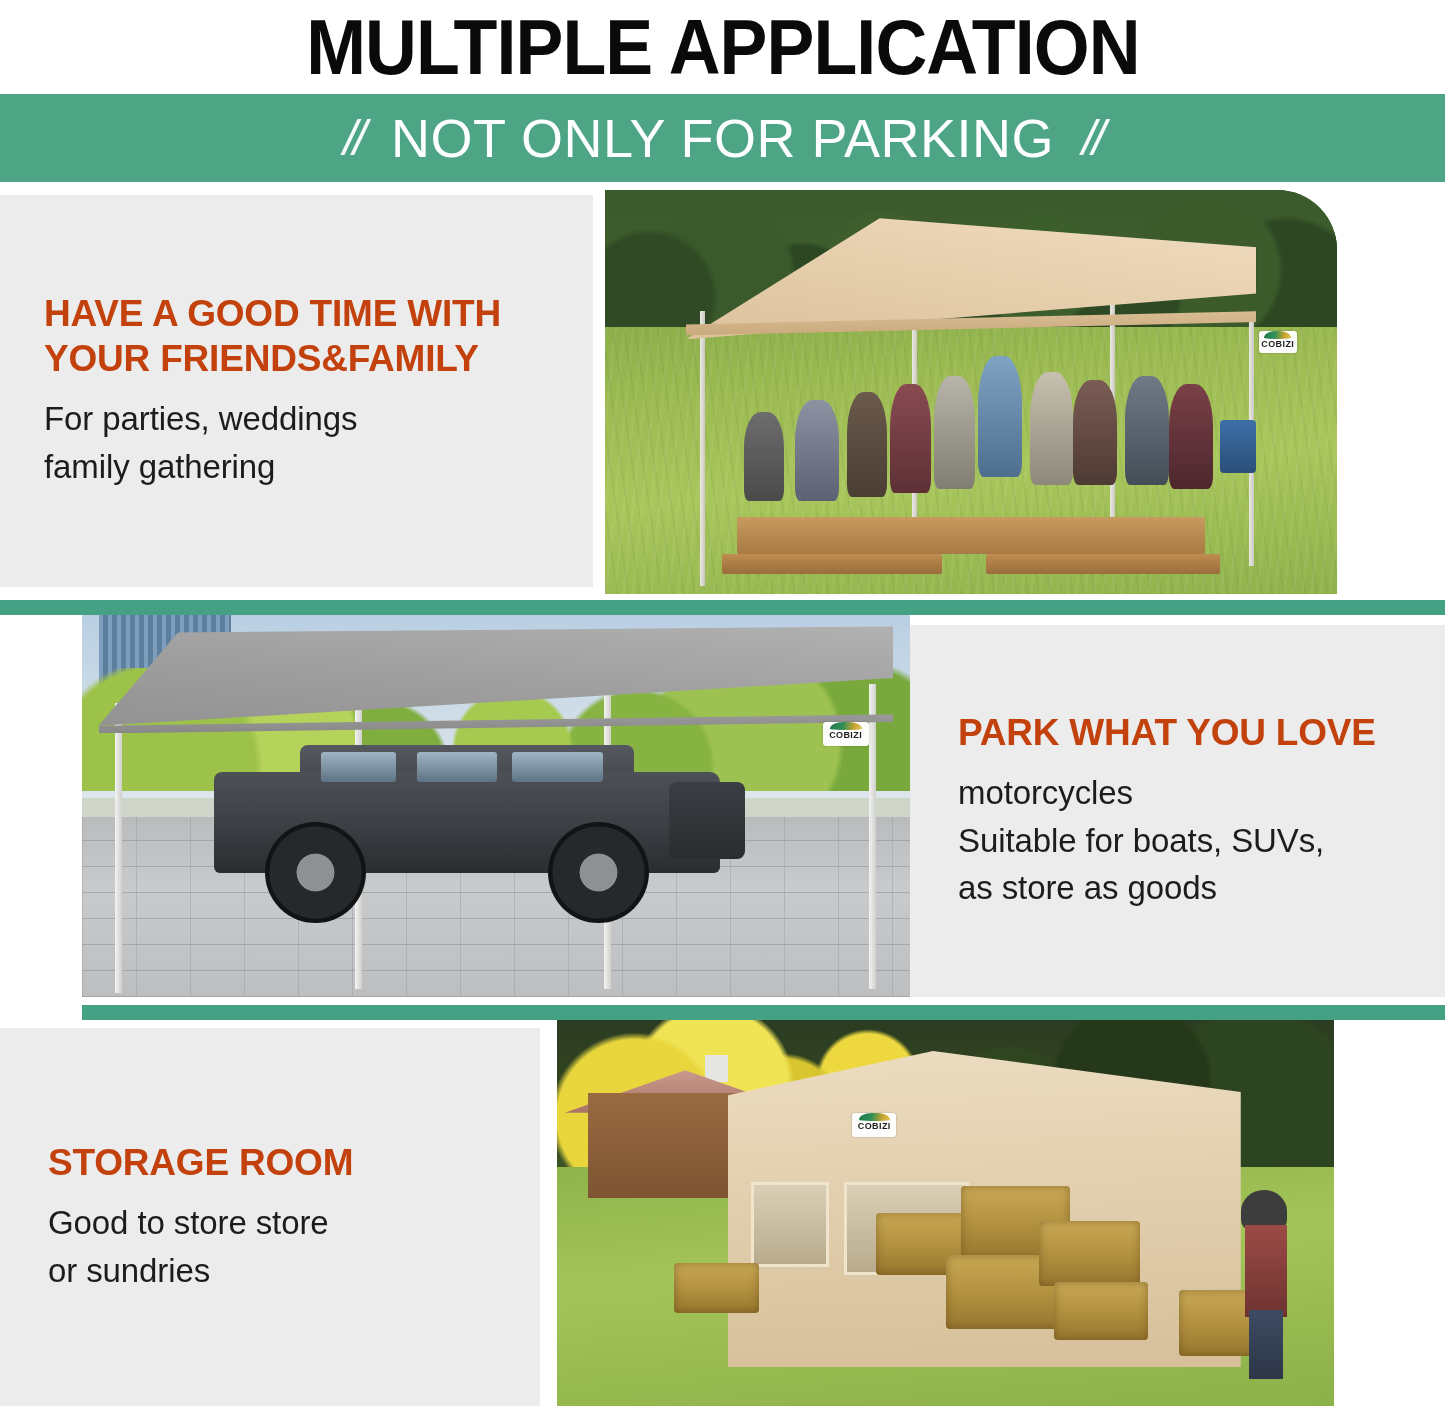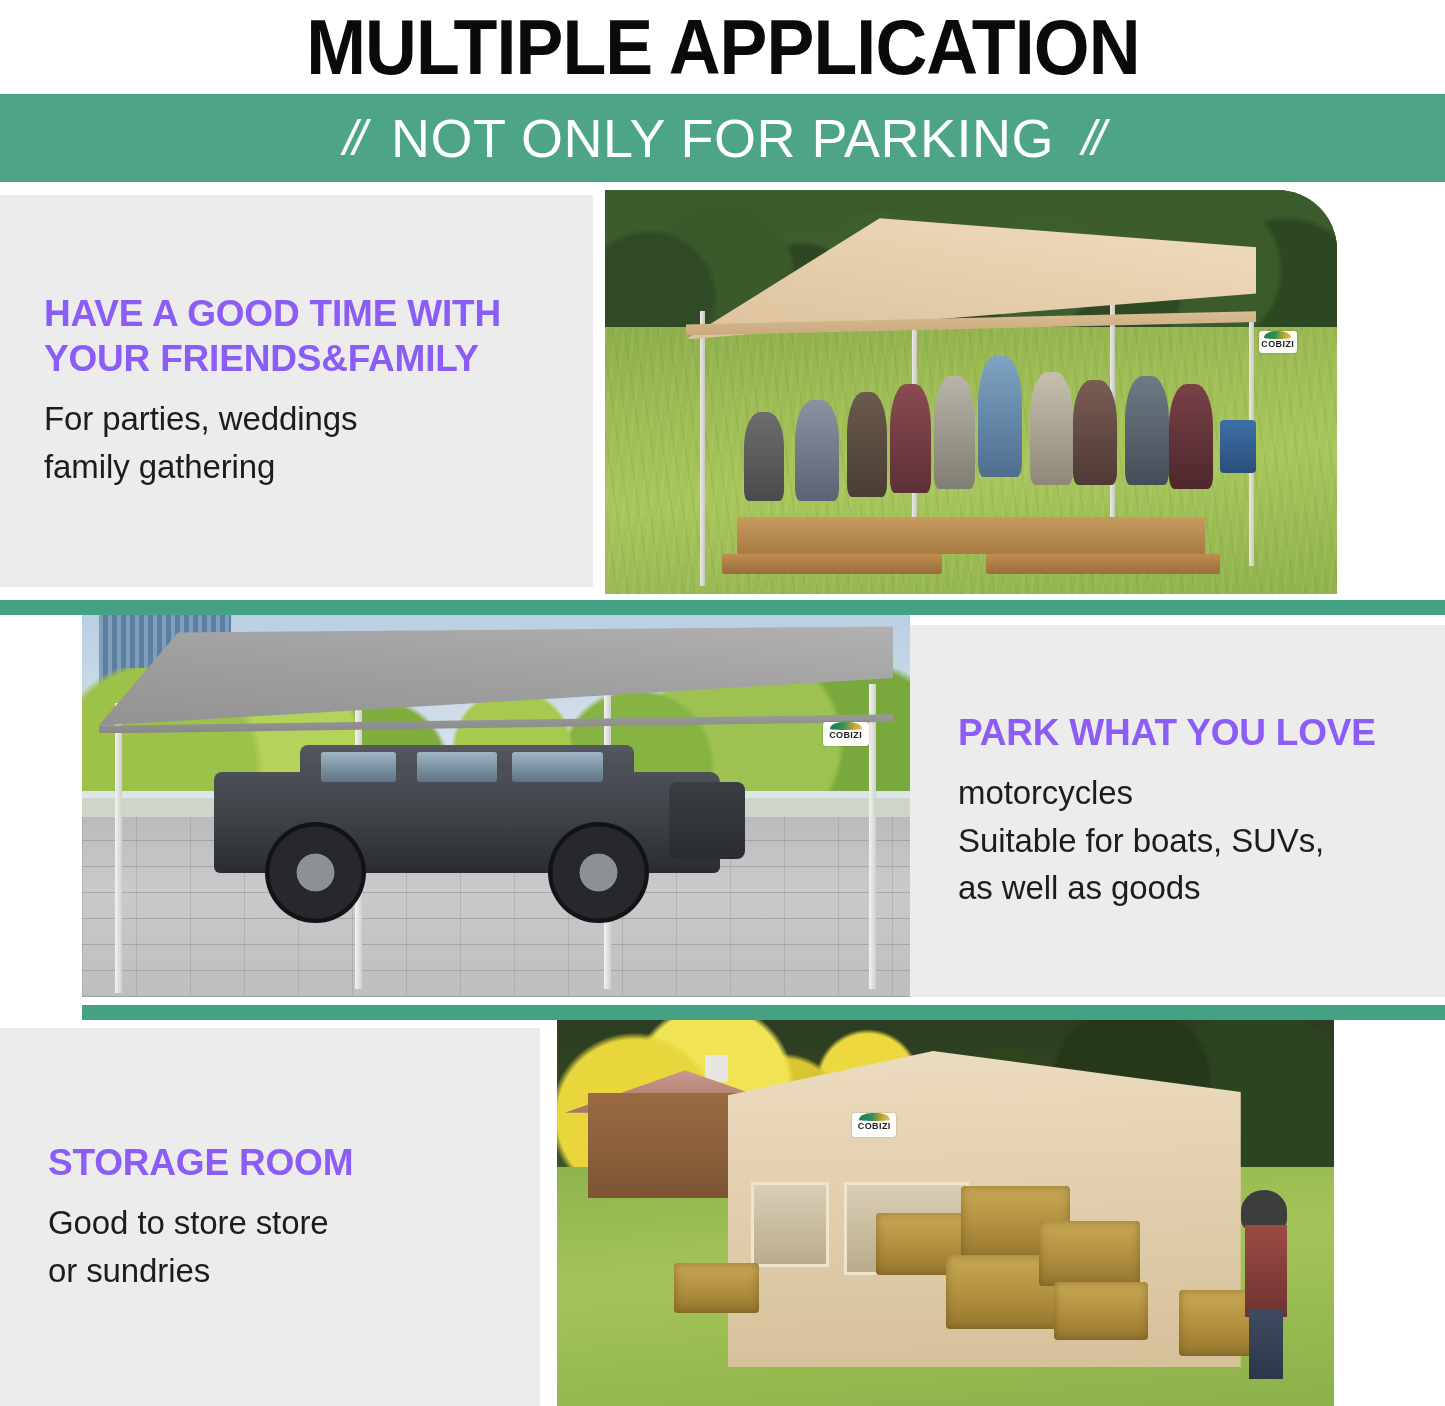--- a/index.html
+++ b/index.html
@@ -38,21 +38,21 @@
     letter-spacing: 0.5px; line-height: 1; white-space: nowrap;
   }
 
   
   .section { position: absolute; left: 0; width: 1445px; }
   .panel {
     position: absolute; background: #ececec;
     display: flex; flex-direction: column; justify-content: center;
   }
   .panel h3 {
-    font-size: 37px; font-weight: 700; color: #8b5cf6;
+    font-size: 37px; font-weight: 700; color: #c2410c;
     line-height: 1.22; letter-spacing: -0.2px; margin-bottom: 14px;
   }
   .panel p {
     font-size: 33px; font-weight: 400; color: #1c1c1c;
     line-height: 1.45; letter-spacing: -0.1px;
   }
   .divider {
     position: absolute; height: 15px; background: #45a183;
   }
 
@@ -346,21 +346,21 @@
         <div class="p2-wheel" style="left:10%;"></div>
         <div class="p2-wheel" style="left:66%;"></div>
         <div class="p2-spare"></div>
       </div>
     </div>
 
     <div class="panel" style="left:910px;top:10px;width:535px;height:372px;padding:0 0 0 48px;">
       <h3>PARK WHAT YOU LOVE</h3>
       <p>motorcycles</p>
       <p>Suitable for boats, SUVs,</p>
-      <p>as well as goods</p>
+      <p>as store as goods</p>
     </div>
   </div>
 
   <div class="divider" style="left:82px;top:1005px;width:1363px;"></div>
 
   <div class="section" style="top:1020px;height:386px;">
 
     <div class="panel" style="left:0;top:8px;width:540px;height:378px;padding:0 0 0 48px;">
       <h3>STORAGE ROOM</h3>
       <p>Good to store store</p>

